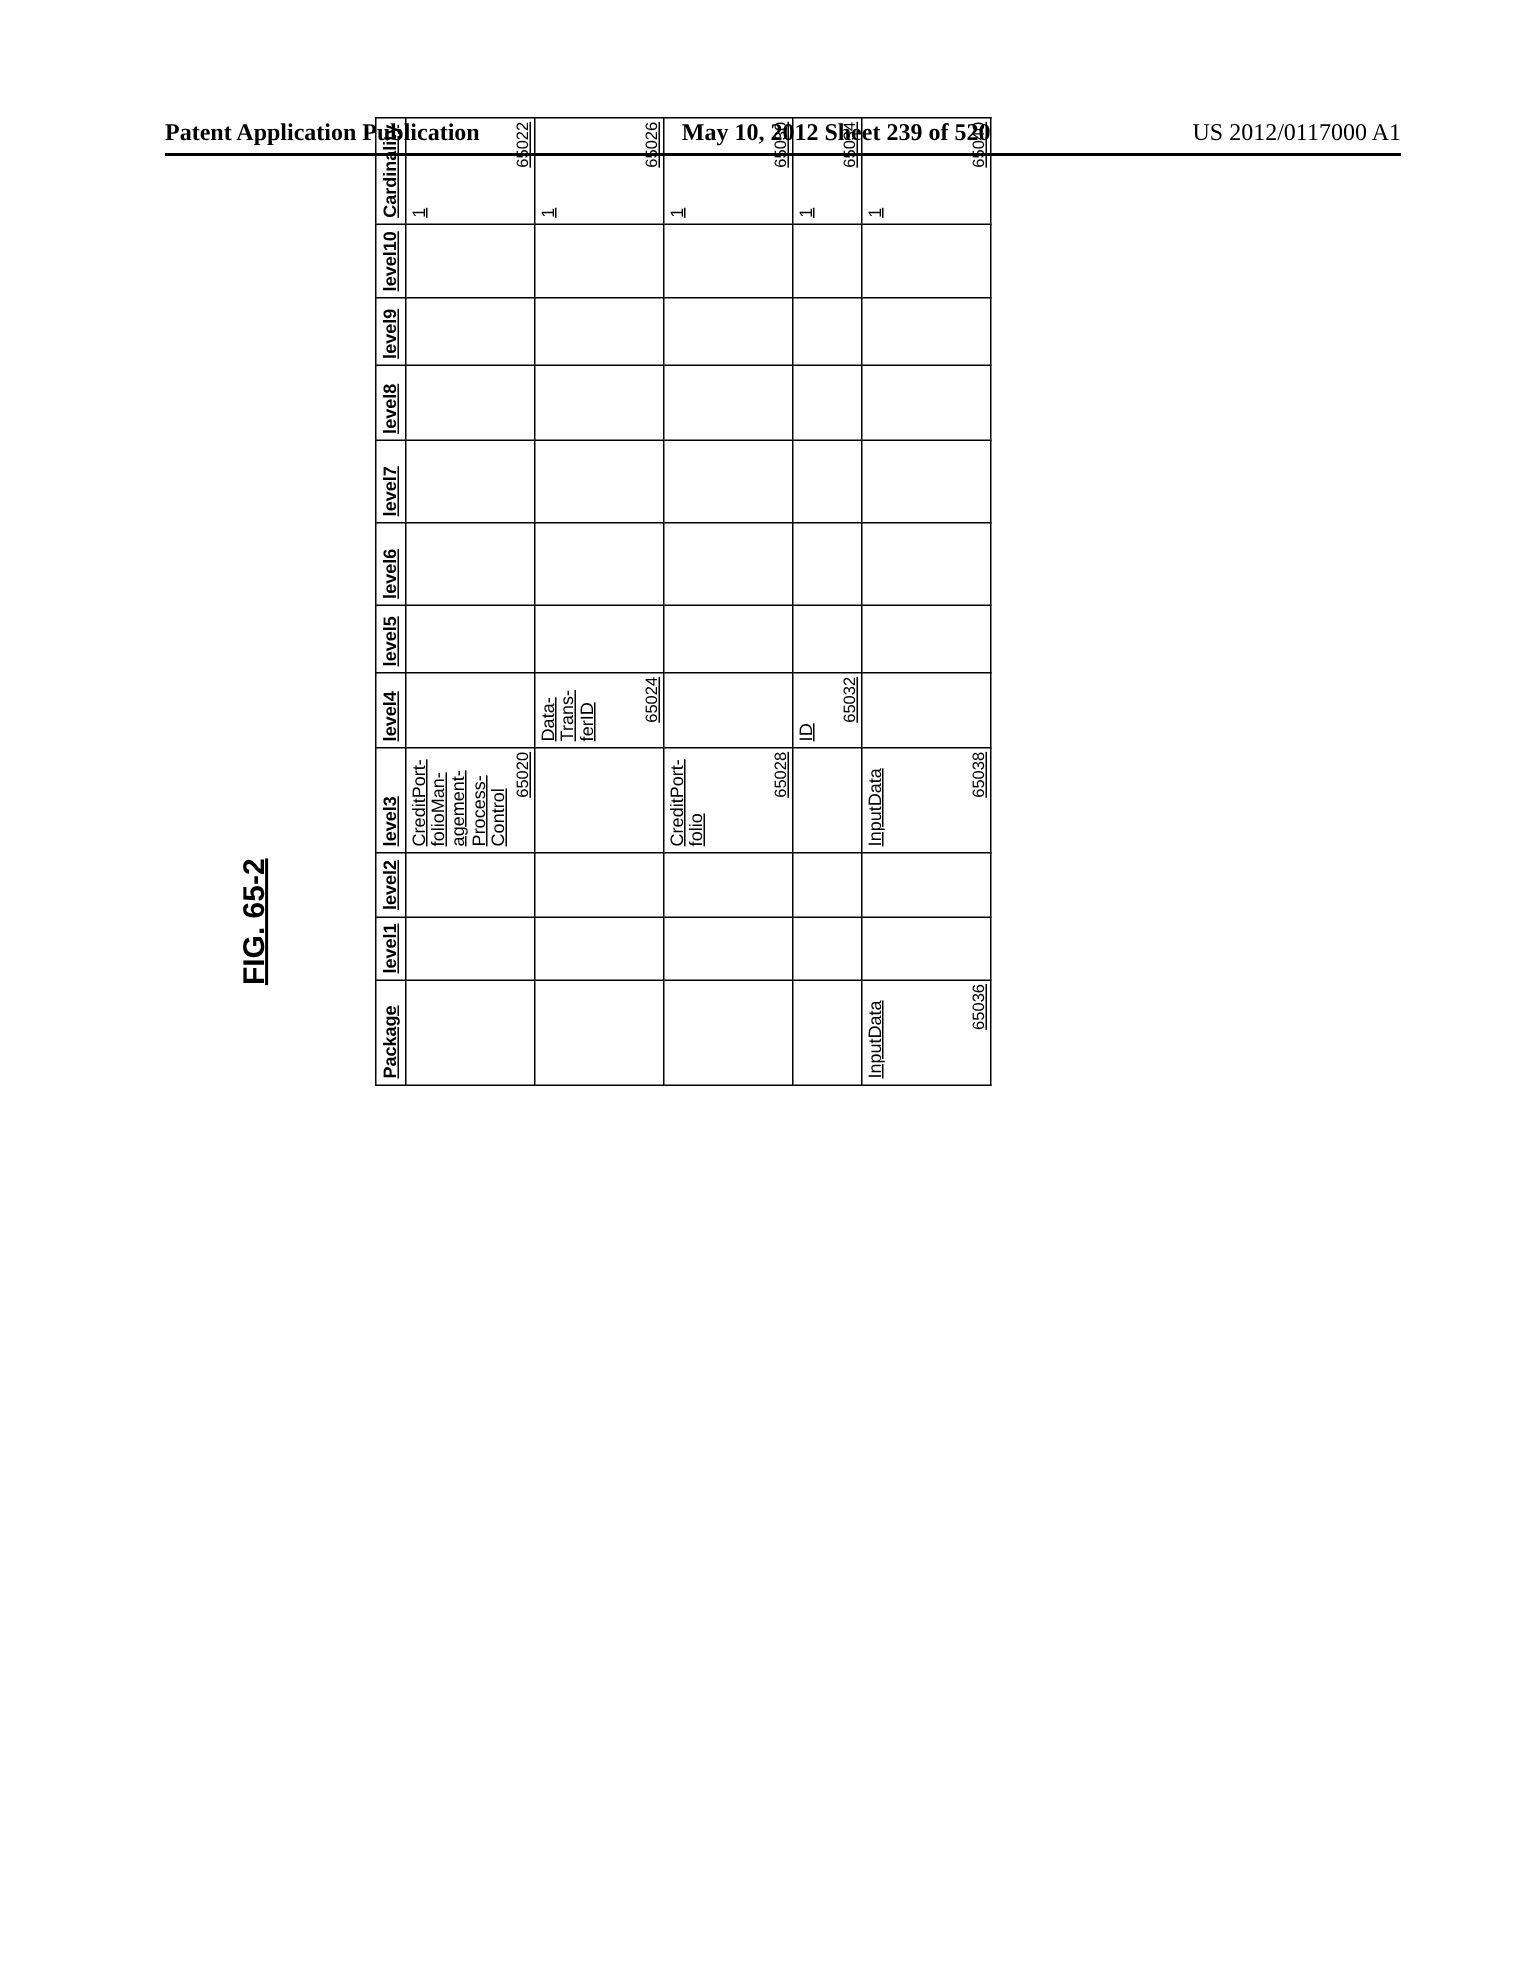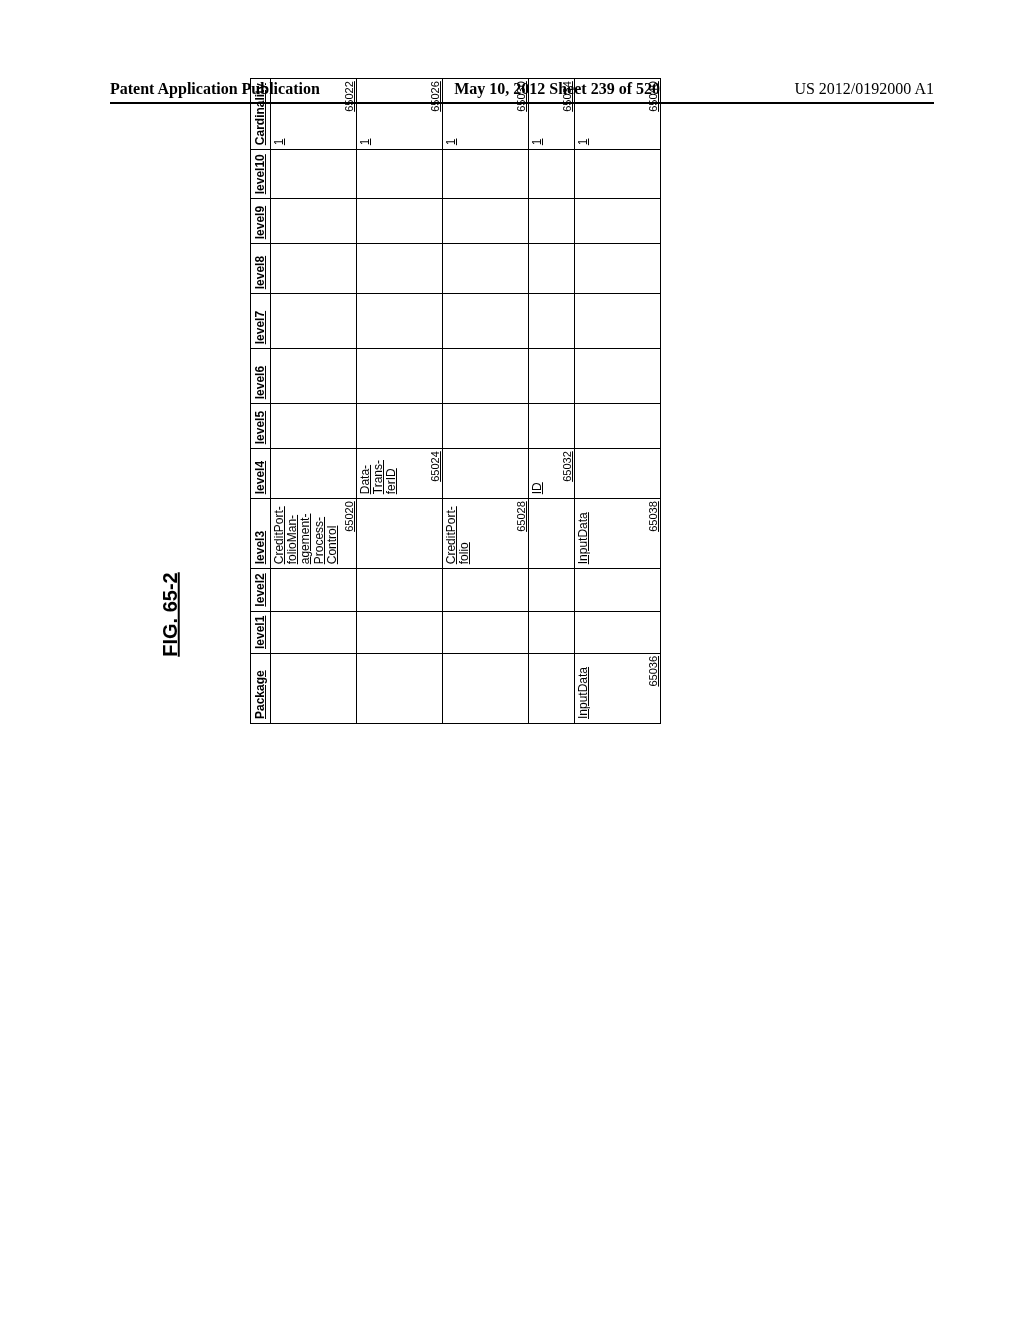--- a/index.html
+++ b/index.html
@@ -114,21 +114,21 @@
   td.short { height: 46px; }
 </style>
 </head>
 <body>
 
 <div class="page">
 
   <div class="header-row">
     <span class="header-left">Patent Application Publication</span>
     <span class="header-mid">May 10, 2012  Sheet 239 of 520</span>
-    <span class="header-right">US 2012/0192000 A1</span>
+    <span class="header-right">US 2012/0117000 A1</span>
   </div>
   <hr class="hr-top">
 
   <div class="content">
 
     <div class="figlabel-wrap" style="height:900px;">
       <span class="figlabel">FIG. 65-2</span>
     </div>
 
     <div class="table-wrap">

